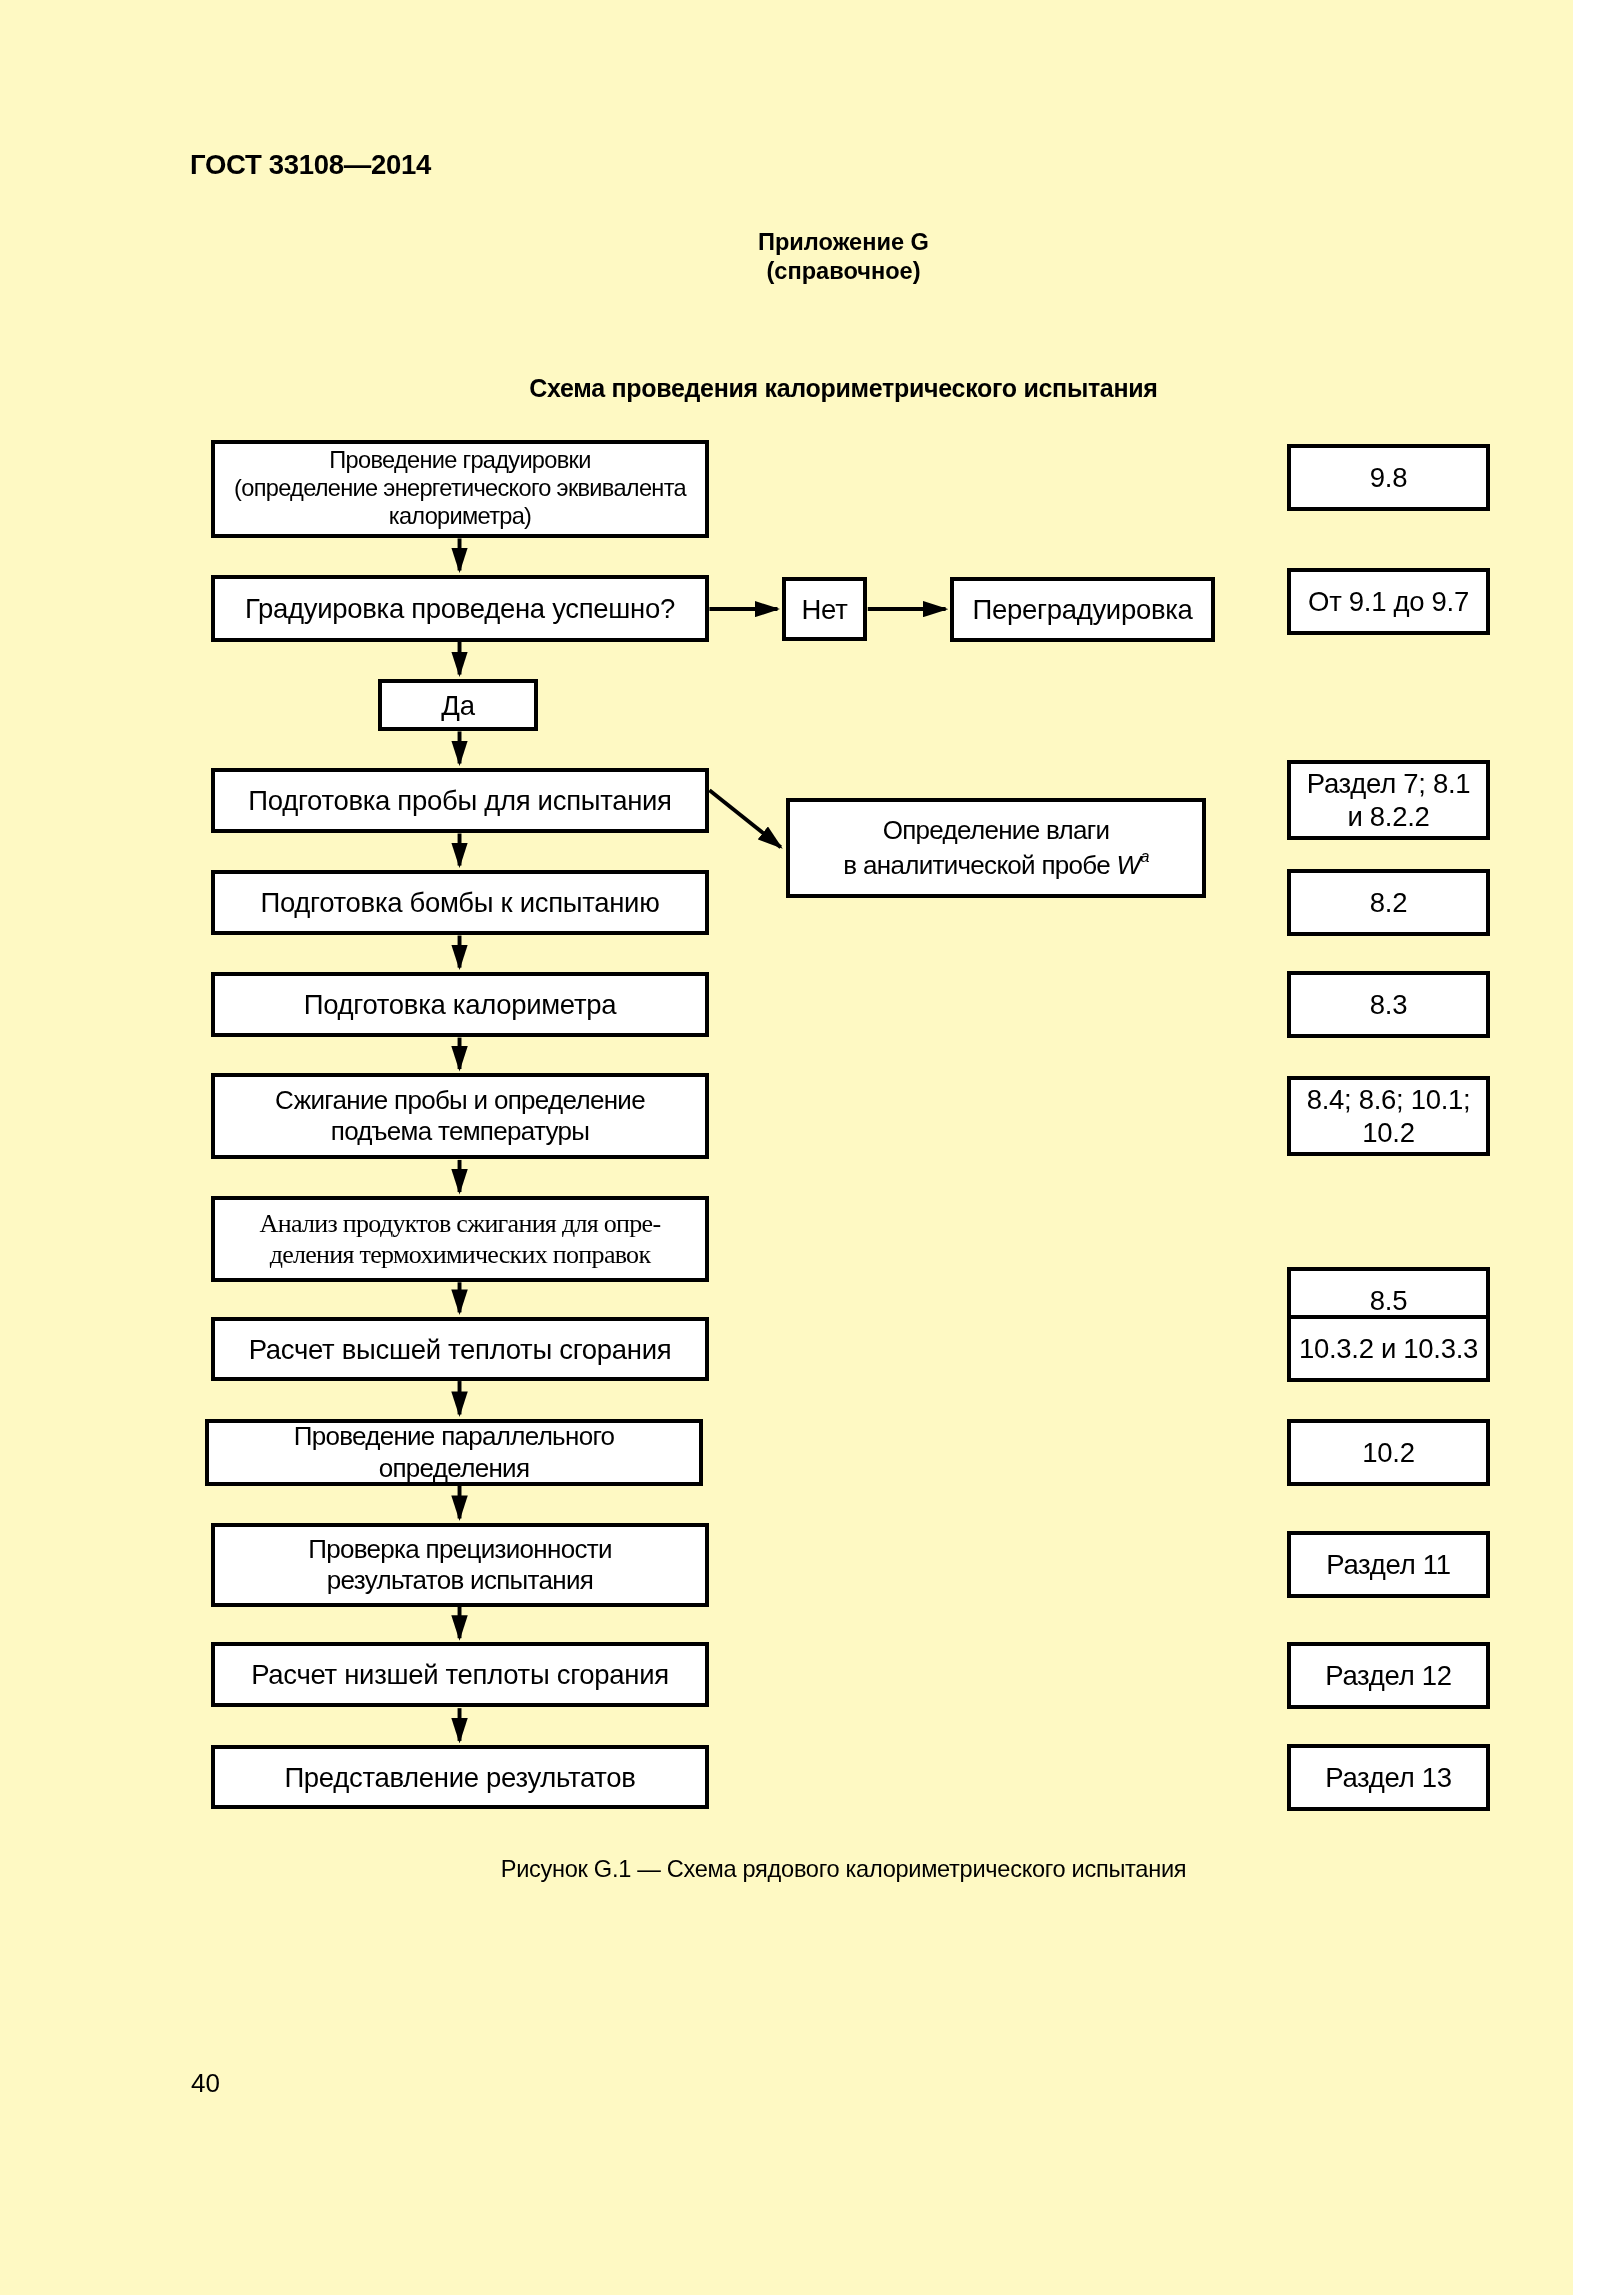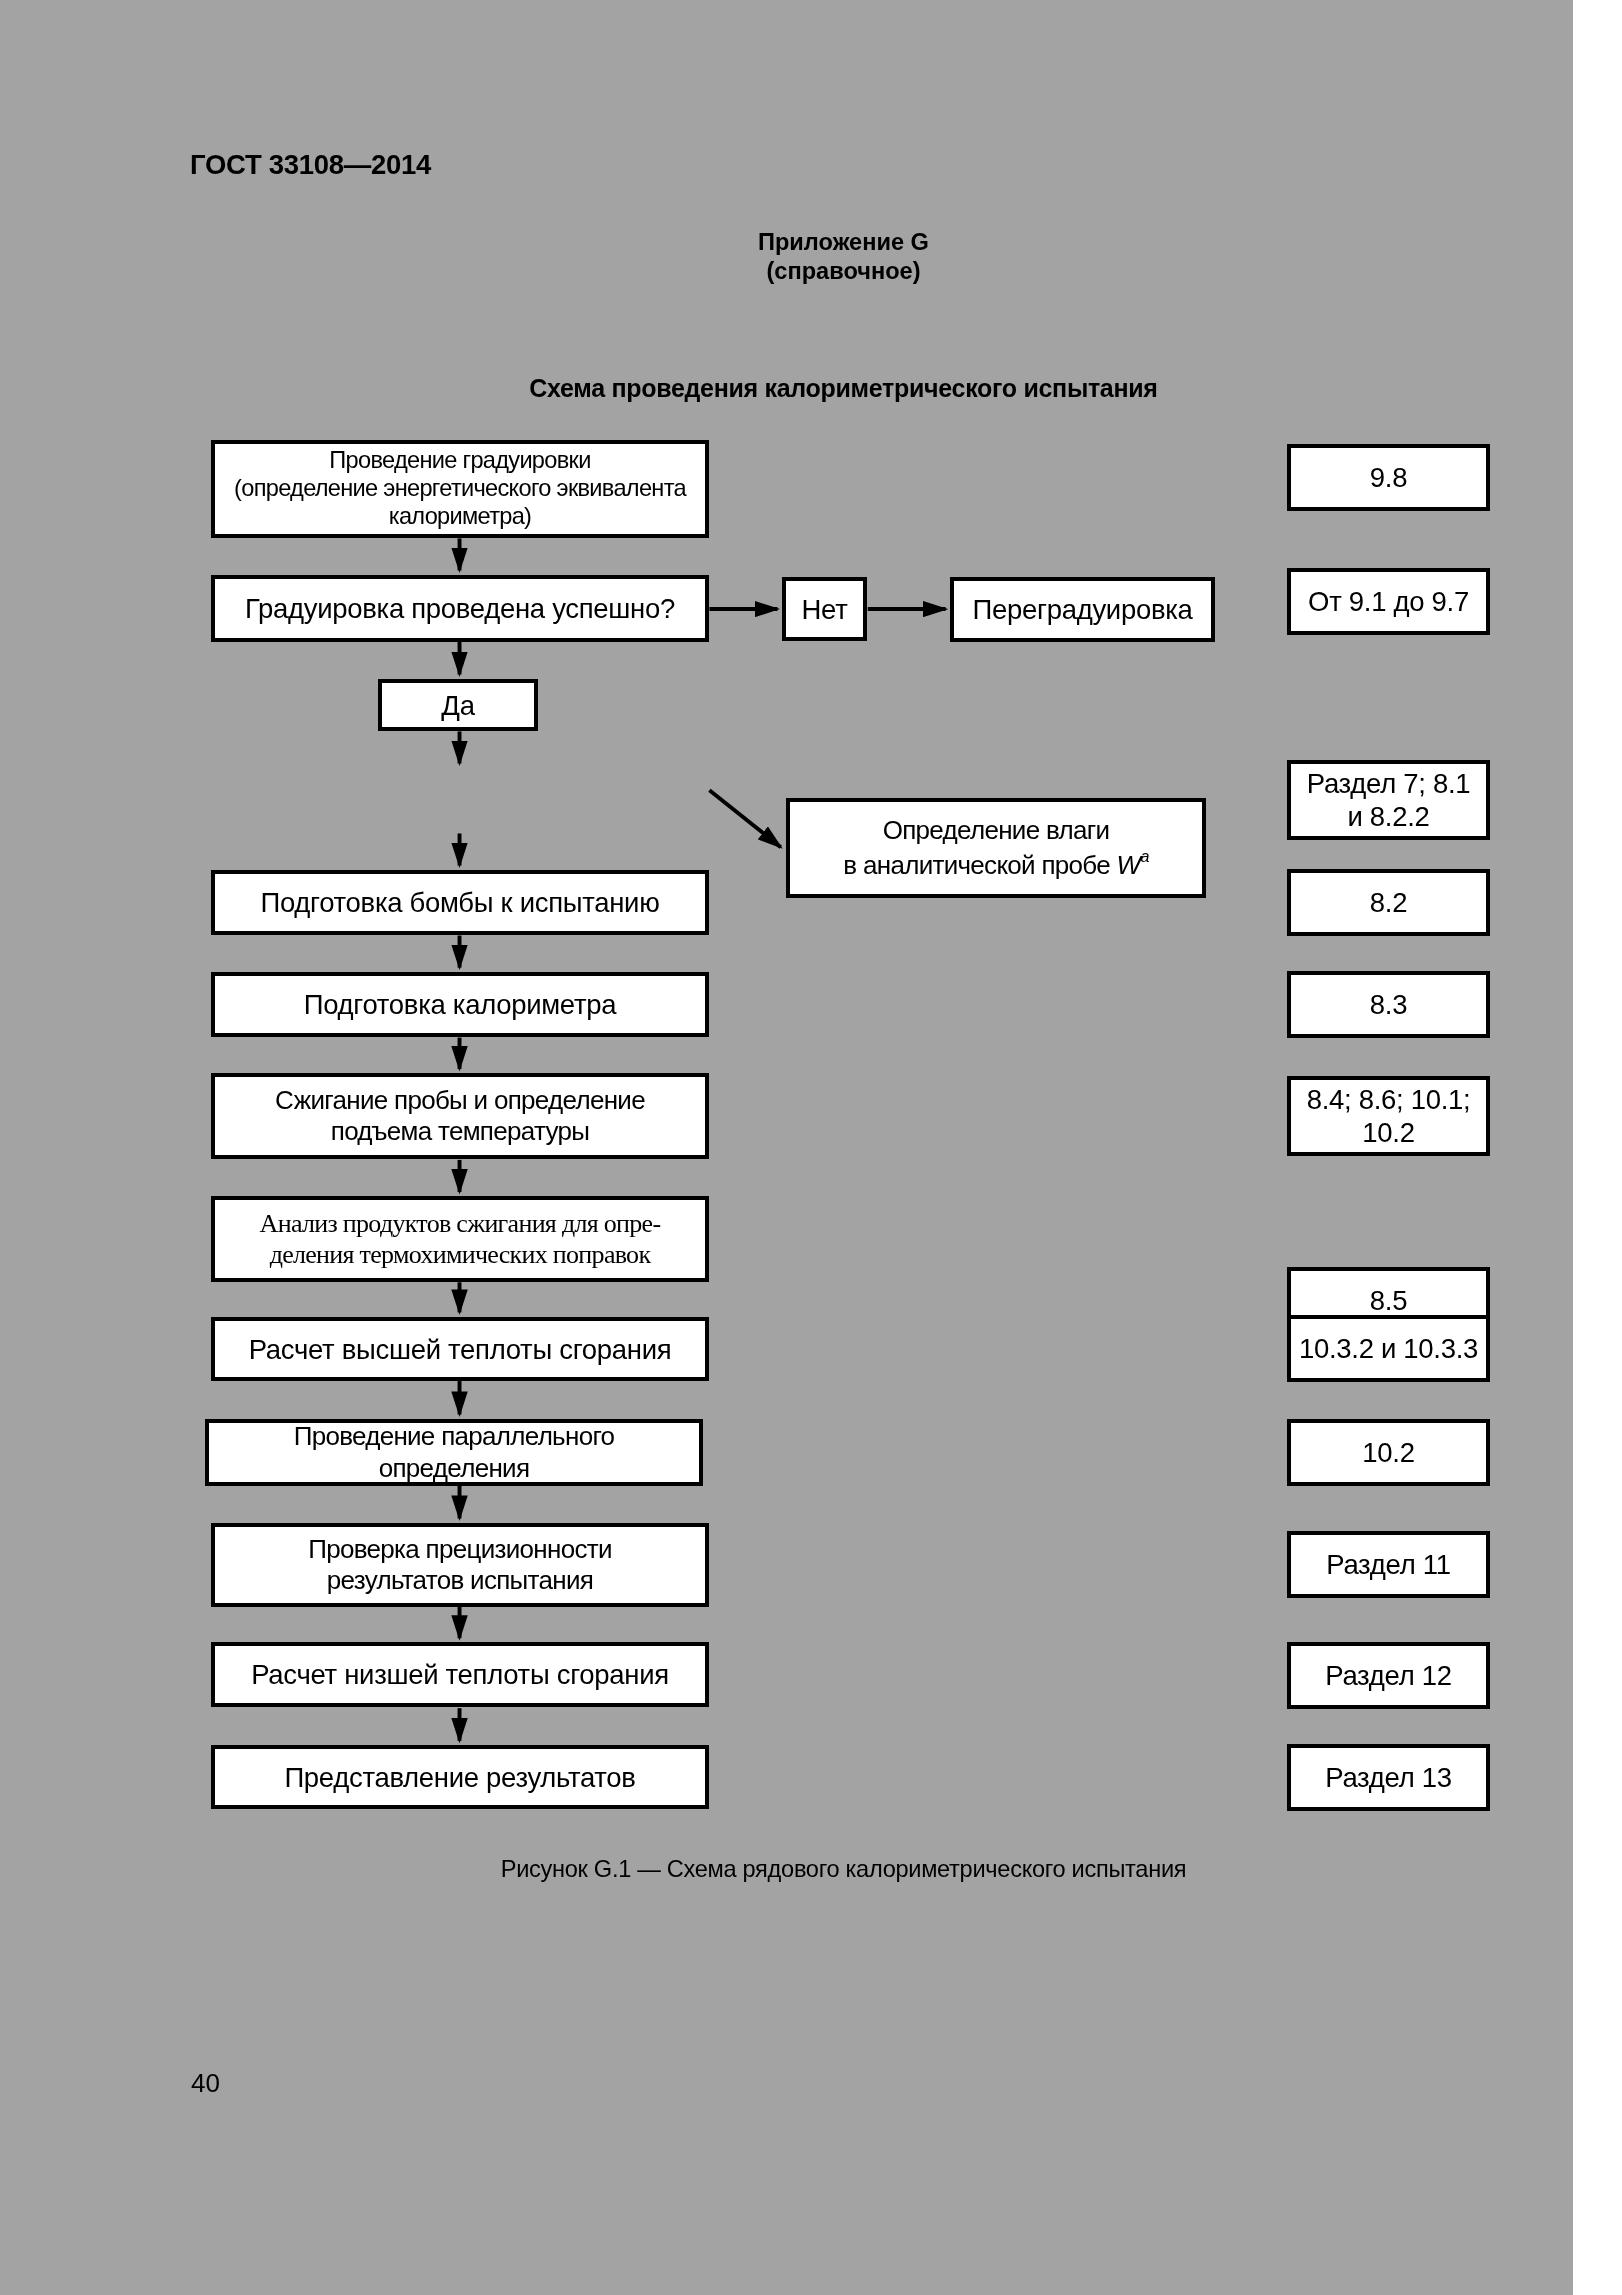--- a/index.html
+++ b/index.html
@@ -1,19 +1,19 @@
 <!DOCTYPE html>
 <html style="font-size:10.5px"><head>
 <meta charset="utf-8">
 <style>
   html,body{margin:0;padding:0;background:#ffffff;}
   .page{
     position:relative;
     width:1573px;height:2295px;
-    background:#a3a3a3;
+    background:#fef9c3;
     font-family:"Liberation Sans",sans-serif;
     color:#000;
     overflow:hidden;
   }
   .center-band{
     position:absolute;left:65px;width:1557px;
     text-align:center;
   }
   .std-num{
     position:absolute;left:190px;top:149px;
@@ -79,20 +79,21 @@
     <line x1="1084" y1="1208" x2="1193" y2="1295" marker-end="url(#ah)"></line>
   </svg>
 
   <div class="box fs36" style="left:211px;top:440px;width:498px;height:98px;">Проведение градуировки
 (определение энергетического эквивалента
 калориметра)</div>
   <div class="box" style="left:211px;top:575px;width:498px;height:67px;">Градуировка проведена успешно?</div>
   <div class="box" style="left:378px;top:679px;width:160px;height:52px;">Да</div>
   <div class="box" style="left:782px;top:577px;width:85px;height:64px;">Нет</div>
   <div class="box" style="left:950px;top:577px;width:265px;height:65px;">Переградуировка</div>
+  <div class="box" style="left:211px;top:768px;width:498px;height:65px;">Подготовка пробы для испытания</div>
 
   <div class="box fs40" style="left:786px;top:798px;width:420px;height:100px;">
     <div class="moisture-inner">
       <span>Определение влаги</span><br>
       <span>в аналитической пробе </span><span class="wsym"><span>W</span><sup>a</sup></span>
     </div>
   </div>
 
   <div class="box" style="left:211px;top:870px;width:498px;height:65px;">Подготовка бомбы к испытанию</div>
   <div class="box" style="left:211px;top:972px;width:498px;height:65px;">Подготовка калориметра</div>

